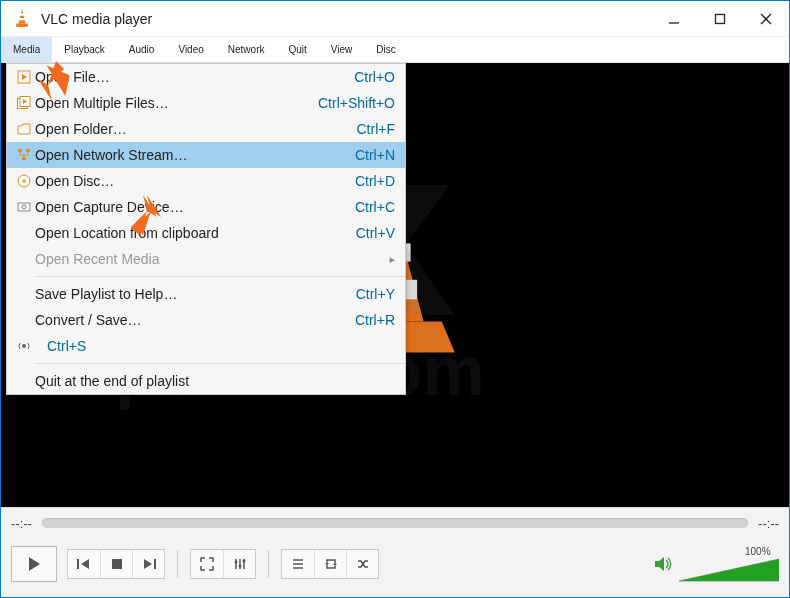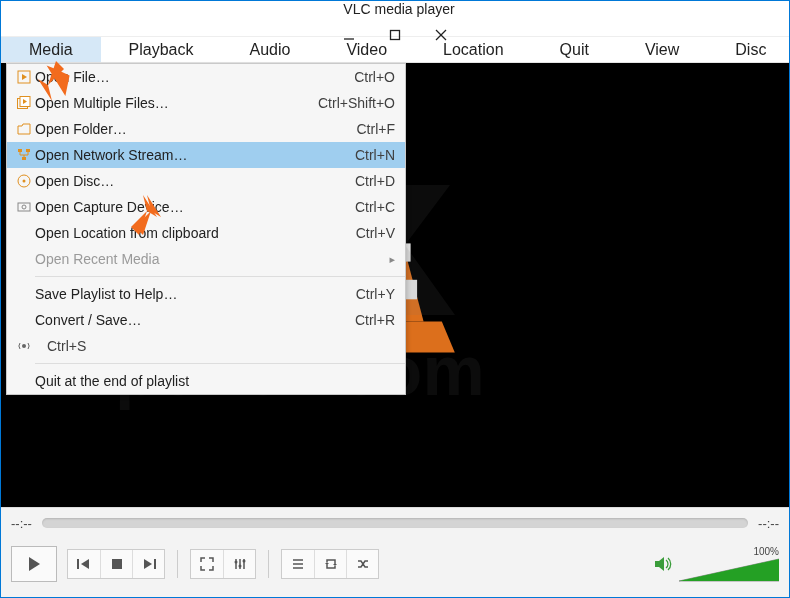--- a/index.html
+++ b/index.html
@@ -1,52 +1,52 @@
 <!DOCTYPE html>
 <html><head>
 <meta charset="utf-8">
 <style>
   * { box-sizing: border-box; margin: 0; padding: 0; }
   body { font-family: "Segoe UI", Tahoma, sans-serif; font-size: 13px; background: #e8e8e8; user-select: none; }
   .window { position: relative; width: 790px; height: 598px; border: 1px solid #0078D7; background: #000; }
-  .titlebar { display: flex; align-items: center; height: 36px; background: #fff; border-bottom: 1px solid #eee; flex-direction: column; }
+  .titlebar { display: flex; align-items: center; height: 36px; background: #fff; border-bottom: 1px solid #eee; }
   .vlc-cone { width: 22px; height: 22px; margin-left: 10px; }
   .title { font-size: 14px; color: #222; margin-left: 8px; flex: 1; }
   .winbtns { display: flex; }
   .winbtn { width: 46px; height: 36px; display:flex; align-items:center; justify-content:center; color:#222; font-size:14px; }
   .winbtn svg { pointer-events: none; }
   .menubar { display: flex; height: 26px; background: #fff; border-bottom: 1px solid #e3e3e3; align-items: stretch; }
-  .menuitem { padding: 0 28px; line-height: 26px; color: #222; font-size: 16px; }
+  .menuitem { padding: 0 12px; line-height: 26px; color: #222; font-size: 10px; }
   .menuitem.open { background: #d6e8f7; }
   .dropdown { position: absolute; left: 5px; top: 62px; width: 400px; background: #f6f6f6; border: 1px solid #c9c9c9; box-shadow: 2px 2px 4px rgba(0,0,0,0.15); z-index: 10; color:#222; }
   .dd-row { display:flex; align-items:center; height:26px; padding: 0 10px 0 6px; font-size:14px; }
   .dd-row.hl { background:#9fceef; }
   .dd-row .icon { width:22px; display:flex; justify-content:center; }
   .dd-row .lbl { flex:1; white-space:nowrap; overflow:hidden; text-overflow:ellipsis; }
-  .dd-row .short { color:#404040; margin-left:12px; white-space:nowrap;text-align:center; }
+  .dd-row .short { color:#0369a1; margin-left:12px; white-space:nowrap;text-align:center; }
   .dd-row .sub { color:#888; font-size:11px; margin-left:auto; }
   .dd-sep { height:1px; background:#ddd; margin:4px 0 4px 28px; }
   .dd-row.disabled { color:#9a9a9a; }
   .video-area { position:absolute; left:0; right:0; top:62px; bottom:90px; background:#000; display:flex; align-items:center; justify-content:center; }
   .big-cone { opacity: 0.9; }
   .watermark { position:absolute; inset:0; display:flex; align-items:center; justify-content:center; pointer-events:none; }
   .wm-svg { opacity: 0.1; }
   .bottom { position:absolute; left:0; right:0; bottom:0; height:90px; background:#f3f3f3; border-top:1px solid #ddd; display:flex; flex-direction:column; }
   .seek-row { display:flex; align-items:center; height:30px; padding:0 10px; gap:10px; }
   .time { font-size:13px; color:#444; }
   .seek { flex:1; height:10px; background:#d4d4d4; border-radius:5px; box-shadow: inset 0 1px 2px rgba(0,0,0,0.15);}
   .ctrl-row { display:flex; align-items:center; height:52px; padding:0 10px; gap:10px; }
   .playbtn { width:46px; height:36px; border:1px solid #bbb; background:#fafafa; display:flex; align-items:center; justify-content:center; }
   .ctrlgrp { display:flex; border:1px solid #ccc; background:#fafafa; height:30px; align-items:center; }
   .ctrlgrp .btn { width:32px; height:28px; display:flex; align-items:center; justify-content:center; }
   .ctrlgrp .btn + .btn { border-left:1px solid #ddd; }
   .sep { width:1px; height:28px; background:#ccc; margin:0 2px; }
   .volume { margin-left:auto; display:flex; align-items:center; gap:6px; }
   .vol-tri { width:100px; height:26px; }
-  .vol-100 { font-size:10px; color:#444; text-align:right; width:34px;}
+  .vol-100 { font-size:10px; color:#444; text-align:left; width:34px;}
   .arrow { position:absolute; z-index:20; }
   .arrow-top { left:33px; top:58px; }
   .arrow-mid { left:124px; top:192px; }
 </style>
 </head>
 <body>
 
 <div class="window">
 
   <div class="titlebar">
@@ -75,21 +75,21 @@
           </svg>
         </div>
     </div>
   </div>
 
   <div class="menubar">
     <div class="menuitem open">Media</div>
     <div class="menuitem">Playback</div>
     <div class="menuitem">Audio</div>
     <div class="menuitem">Video</div>
-    <div class="menuitem">Location</div>
+    <div class="menuitem">Network</div>
     <div class="menuitem">Quit</div>
     <div class="menuitem">View</div>
     <div class="menuitem">Disc</div>
   </div>
 
   <div class="dropdown">
     <div class="dd-row">
       <span class="icon">
           <svg width="14" height="14" viewBox="0 0 14 14">
             <rect x="1" y="1" width="12" height="12" fill="none" stroke="#e09020" stroke-width="1"></rect>

